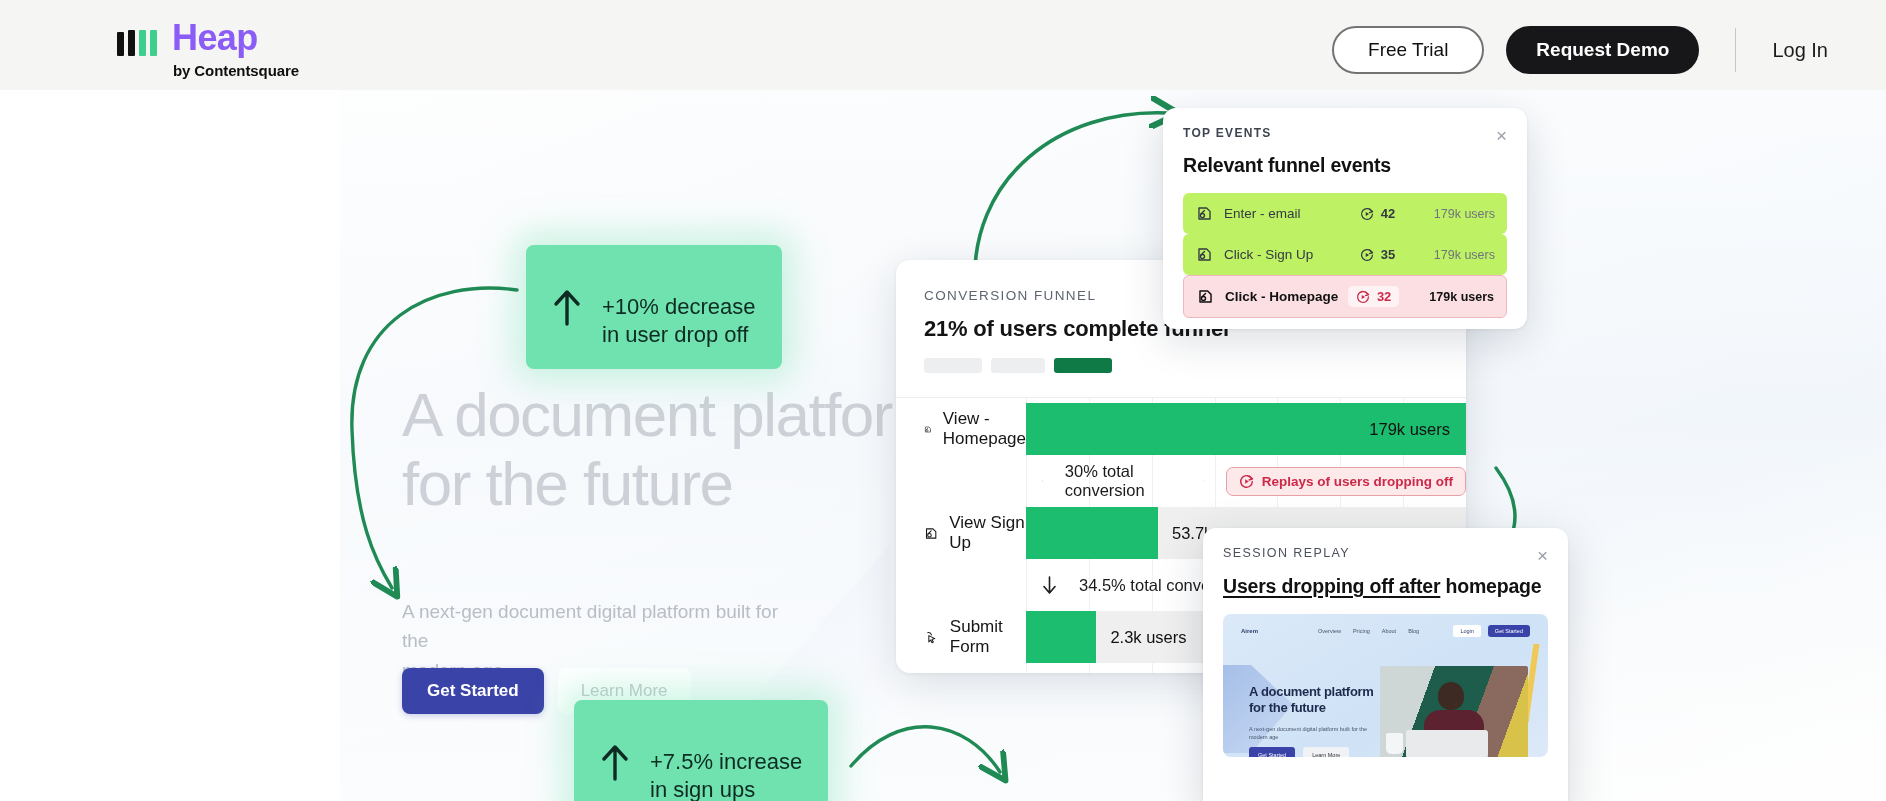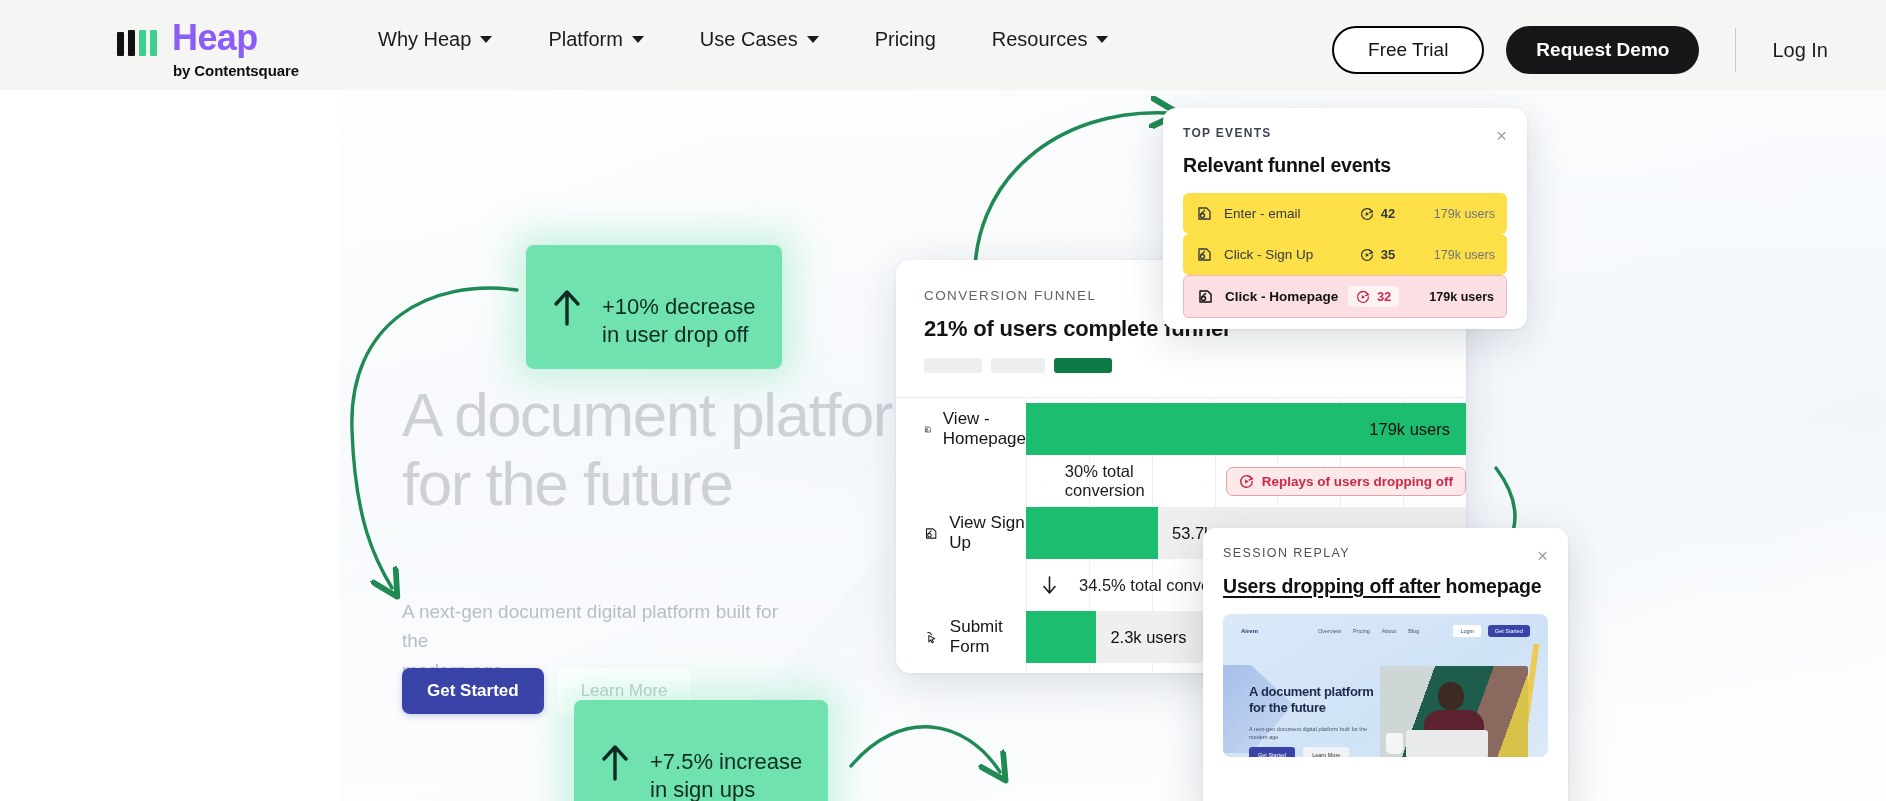--- a/index.html
+++ b/index.html
@@ -33,21 +33,21 @@
   .nav-links { position: absolute; left: 350px; top: 28px; display: flex; align-items: center; gap: 0px; }
   .nav-item {
     display: flex; align-items: center; gap: 9px;
     font-size: 20px; color: #1b1b1b; font-weight: 400;
     padding: 0 28px; cursor: pointer; white-space: nowrap;
   }
   .caret { width: 0; height: 0; border-left: 6px solid transparent; border-right: 6px solid transparent; border-top: 7px solid #1b1b1b; }
 
   .nav-actions { position: absolute; right: 0px; top: 26px; display: flex; align-items: center; }
   .btn-free {
-    border: 2px solid #000000; border-radius: 30px; background: #fff;
+    border: 2px solid #737373; border-radius: 30px; background: #fff;
     font-size: 19px; color: #111; font-weight: 500;
     padding: 11px 34px; cursor: pointer; white-space: nowrap;
   }
   .btn-demo {
     border: none; border-radius: 30px; background: #17171a; color: #fff;
     font-size: 19px; font-weight: 700; padding: 13px 30px; margin-left: 22px;
     cursor: pointer; white-space: nowrap;
   }
   .nav-div { width: 1px; height: 44px; background: #c8c8c6; margin: 0 36px 0 36px; }
   .nav-login { font-size: 20px; color: #1b1b1b; padding-right: 58px; cursor: pointer; }
@@ -155,21 +155,21 @@
   }
   .ev-top { display: flex; justify-content: space-between; align-items: flex-start; }
   .ev-eyebrow { font-size: 12px; letter-spacing: 1.3px; color: #3e4550; font-weight: 700; }
   .ev-close { font-size: 19px; color: #9aa0a8; line-height: 1; cursor: pointer; }
   .ev-title { font-size: 19.5px; font-weight: 700; color: #111; margin-top: 9px; letter-spacing: -0.2px; }
   .ev-list { margin-top: 16px; }
   .ev-row {
     display: flex; align-items: center; height: 41px; border-radius: 6px;
     padding: 0 12px 0 13px; font-size: 13.5px; color: #343a42;
   }
-  .ev-row.alt { background: #fde047; }
+  .ev-row.alt { background: #bef264; }
   .ev-row.hi { background: #fbdfe3; border: 1px solid #efb6bd; color: #111; font-weight: 700; height: 43px; }
   .ev-name { flex: 1; display: flex; align-items: center; gap: 11px; }
   .ev-count { width: 74px; display: flex; align-items: center; gap: 7px; font-weight: 700; font-size: 13px; color: #343a42; }
   .ev-row.hi .ev-count { color: #cc2a49; background: #fef3f4; border-radius: 5px; padding: 3px 8px; width: auto; margin-right: 30px; }
   .ev-users { font-size: 12.5px; color: #6f757d; white-space: nowrap; }
   .ev-row.hi .ev-users { color: #111; font-weight: 700; }
 
   
   .replay-card {
     position: absolute; left: 1203px; top: 528px;
@@ -495,41 +495,20 @@
           <i class="lb1"></i>
             <i class="lb2"></i>
             <i class="lb3"></i>
             <i class="lb4"></i>
         </span>
         <span class="logo-word">Heap</span>
       </div>
       <div class="logo-sub">by Contentsquare</div>
     </div>
 
-    <div class="nav-links">
-      <div class="nav-item">
-        <span>Why Heap</span>
-        <span class="caret"></span>
-      </div>
-      <div class="nav-item">
-        <span>Platform</span>
-        <span class="caret"></span>
-      </div>
-      <div class="nav-item">
-        <span>Use Cases</span>
-        <span class="caret"></span>
-      </div>
-      <div class="nav-item">
-        <span>Pricing</span>
-      </div>
-      <div class="nav-item">
-        <span>Resources</span>
-        <span class="caret"></span>
-      </div>
-    </div>
 
     <div class="nav-actions">
       <button class="btn-free">Free Trial</button>
       <button class="btn-demo">Request Demo</button>
       <span class="nav-div"></span>
       <span class="nav-login">Log In</span>
     </div>
   </div>
 
 </div>

